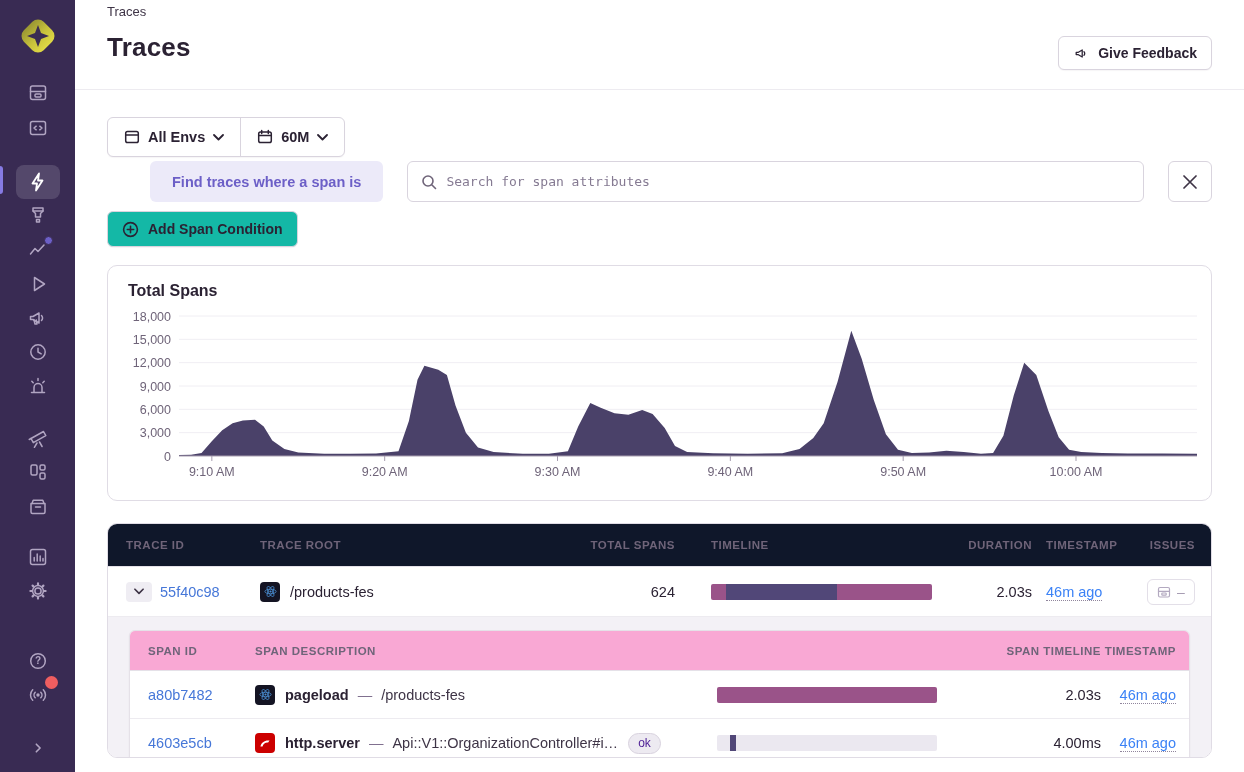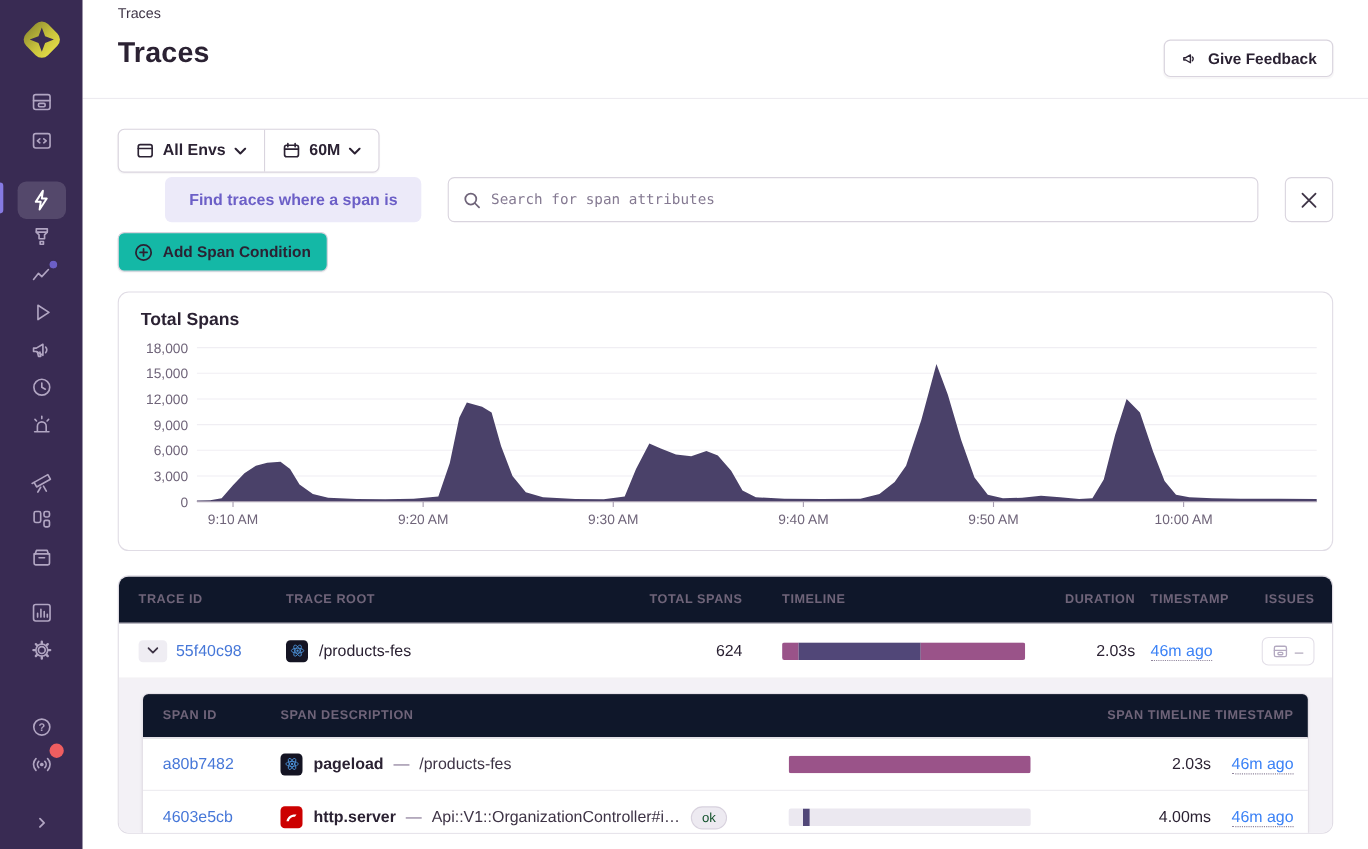--- a/index.html
+++ b/index.html
@@ -147,29 +147,29 @@
   
   .expanded{ background:#F3F1F6; padding:13px 21px 14px; height:142px; }
   .span-card{
     background:#fff; border:1px solid #E5E1E8; border-radius:6px; overflow:hidden;
     box-shadow:0 1px 2px rgba(43,34,51,.05);
   }
   .s-grid{
     display:grid; grid-template-columns:107px 462px 220px 164px 75px;
     align-items:center; padding:0 18px;
   }
-  .s-head{ height:40px; background:#0f172a; border-bottom:1px solid #E5E1E8; }
+  .s-head{ height:40px; background:#f9a8d4; border-bottom:1px solid #E5E1E8; }
   .s-row{ height:48px; border-bottom:1px solid #EDEBF0; font-size:14.5px; }
   .s-row:last-child{ border-bottom:none; }
   .op{ font-weight:700; color:#2B2233; white-space:nowrap; }
   .sep{ color:#80708F; margin:0 9px; }
   .desc{ color:#3E3446; overflow:hidden; text-overflow:ellipsis; white-space:nowrap; min-width:0; }
   .ok-pill{
     margin-left:10px; flex:none; padding:2px 9px 3px; border-radius:20px;
-    background:#EDEAF1; border:1px solid #D8D2DE; font-size:12px; color:#14532d;
+    background:#EDEAF1; border:1px solid #D8D2DE; font-size:12px; color:#4c1d95;
   }
   .tl.small{ width:220px; }
 </style>
 </head>
 <body>
 
 <aside class="sidebar">
   <div class="active-indicator"></div>
   <div class="logo">
     <svg width="44" height="44" viewBox="0 0 44 44">

